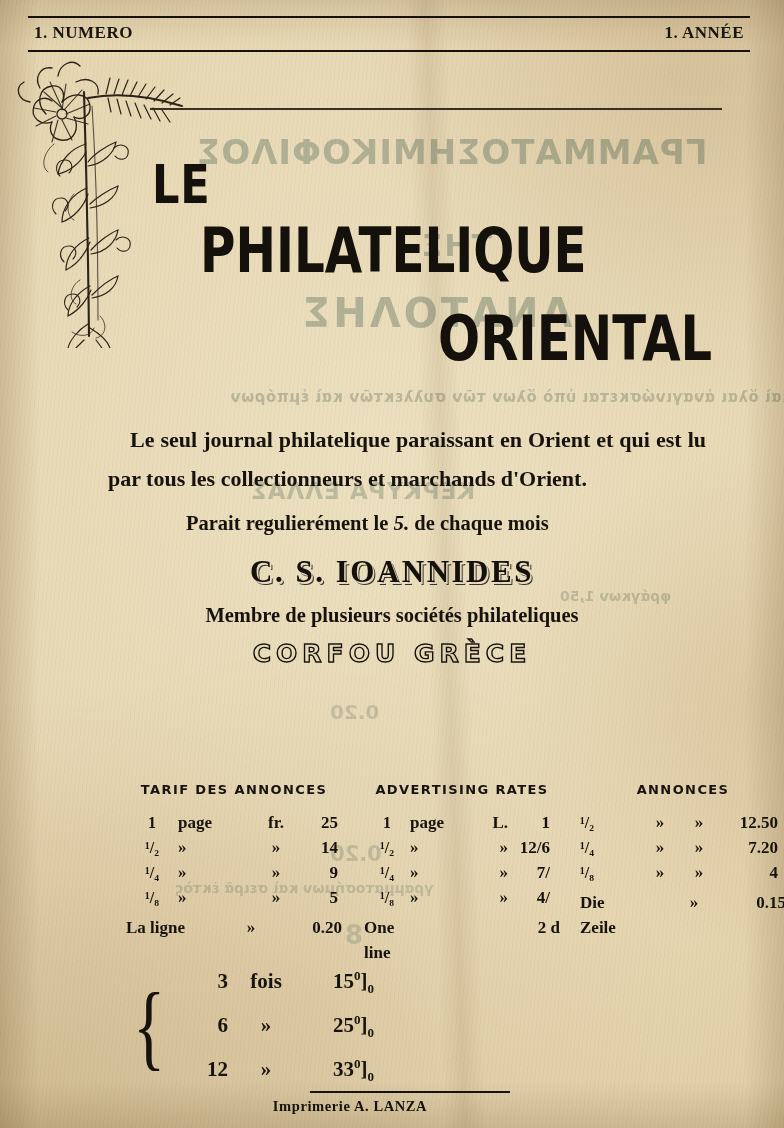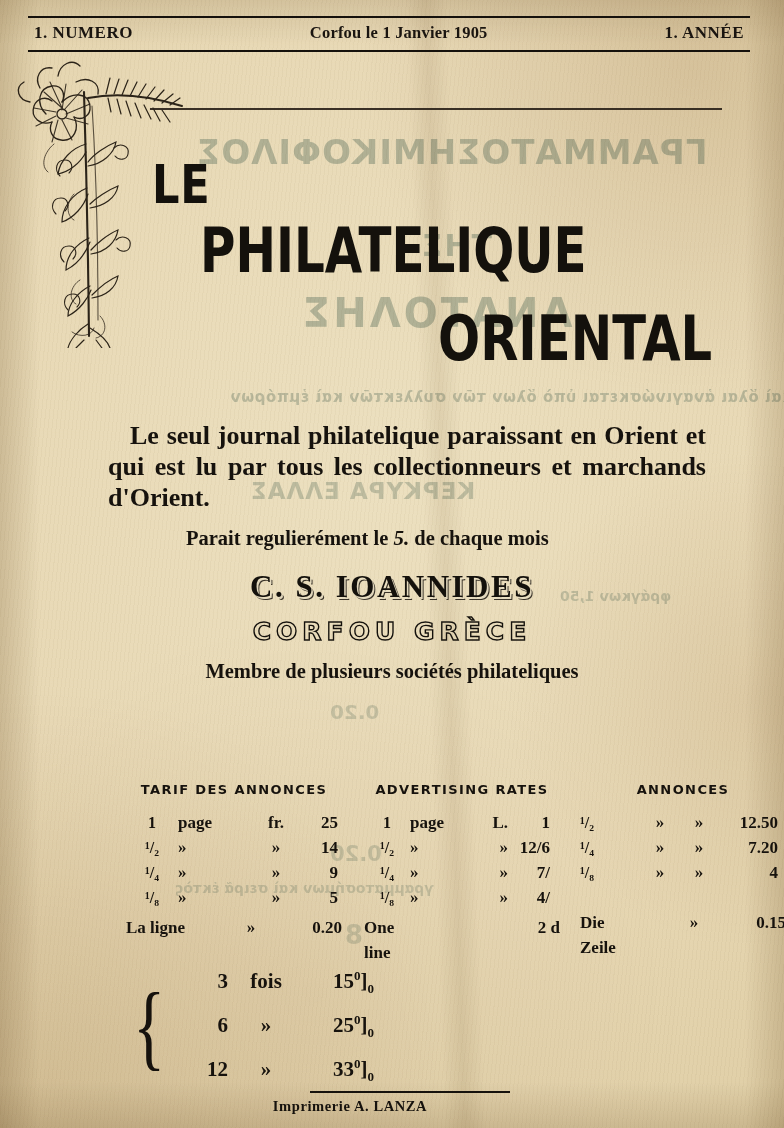--- a/index.html
+++ b/index.html
@@ -79,21 +79,21 @@
     font-weight:bold;color:#14110c;
     line-height:1;white-space:nowrap;
   }
   #tl-le{position:absolute;left:152px;top:18px;font-size:54px;transform:scaleX(.80);transform-origin:left center;letter-spacing:1px;}
   #tl-phil{position:absolute;left:200px;top:80px;font-size:62px;transform:scaleX(.78);transform-origin:left center;letter-spacing:0px;}
   #tl-or{position:absolute;left:438px;top:168px;font-size:62px;transform:scaleX(.80);transform-origin:left center;}
 
   
   #body{position:absolute;left:0;top:420px;width:784px;z-index:4;
         font-family:"Liberation Serif",serif;font-weight:bold;color:#16120d;}
-  .para{font-size:26px;line-height:31px;padding:0 78px 0 108px;text-align:justify;}
+  .para{font-size:22px;line-height:39px;padding:0 78px 0 108px;text-align:justify;}
   .para .first{display:inline-block;width:22px;}
   #line-parait{font-size:20.5px;margin-top:13px;padding-left:186px;}
   .hand{font-family:"Liberation Serif",serif;font-style:italic;font-weight:bold;font-size:21px;}
 
   #name{
     text-align:center;margin-top:18px;
     font-family:"Liberation Serif",serif;font-weight:bold;
     font-size:31px;letter-spacing:2.5px;
     color:#14110c;
     text-shadow:1.6px 1.6px 0 rgba(235,224,196,.95), 2.6px 2.6px 0 rgba(26,21,15,.85);
@@ -131,21 +131,21 @@
   .c2 .b{width:62px;text-align:left;}
   .c2 .c{width:36px;text-align:right;}
   .c2 .d{width:42px;text-align:right;}
   .c3 .a{width:58px;text-align:left;}
   .c3 .b{width:44px;text-align:center;}
   .c3 .c{width:34px;text-align:center;}
   .c3 .d{width:62px;text-align:right;}
   .rrow.last{margin-top:5px;gap:48px;}
   .c1 .wide{width:124px;text-align:left;}
   .c2 .wide{width:108px;text-align:left;}
-  .c3 .wide{width:102px;text-align:left;margin-top:20px;}
+  .c3 .wide{width:102px;text-align:left;}
   .frac{font-size:16px;}
   sup.z{font-size:.62em;vertical-align:super;}
   sub.z{font-size:.62em;vertical-align:sub;}
 
   
   #discount{position:absolute;left:126px;top:960px;width:640px;z-index:4;
             font-family:"Liberation Serif",serif;font-weight:bold;color:#16120d;
             display:flex;align-items:center;}
   #disc-text{width:372px;font-size:20.5px;line-height:32px;}
   #disc-text .l1{display:block;padding-left:24px;}
@@ -175,21 +175,20 @@
   <div class="bleed" id="bleed6">φράγκων 1,50</div>
   <div class="bleed" id="bleed7">0.20</div>
   <div class="bleed" id="bleed8">0.20</div>
   <div class="bleed" id="bleed9">γραμματοσήμων καὶ σειρᾶ ἐκτὸς</div>
   <div class="bleed" id="bleed10">8</div>
 
   <div id="masthead">
     <div class="rule-hd"></div>
     <div id="masthead-row">
       <span>1. NUMERO</span>
-      <span class="mid">Corfou le 1 Janvier 1905</span>
       <span>1. ANNÉE</span>
     </div>
     <div class="rule-hd thin"></div>
   </div>
 
   <div id="ornament">
     <svg width="180" height="300" viewBox="0 0 180 300">
       <g stroke="#2b2318" fill="none" stroke-width="1.5" stroke-linecap="round">
 
         <path d="M74 44 C76 110, 78 190, 79 288" stroke-width="2.1"></path>
@@ -290,22 +289,22 @@
       <span class="first"></span><span>Le seul journal philatelique paraissant en Orient et qui est lu par tous les collectionneurs et marchands d'Orient.</span>
     </div>
 
     <div id="line-parait">
       <span>Parait regulierément le</span>
       <span class="hand">5.</span>
       <span>de chaque mois</span>
     </div>
 
     <div id="name">C. S. IOANNIDES</div>
+    <div id="member">Membre de plusieurs sociétés philateliques</div>
     <div id="corfou">CORFOU GRÈCE</div>
-    <div id="member">Membre de plusieurs sociétés philateliques</div>
 
   </div>
 
   <div id="rates">
     <div id="rates-grid">
 
       <div class="rcol c1">
         <div class="rhead">TARIF DES ANNONCES</div>
         <div class="rrow">
           <span class="a frac">1</span>

